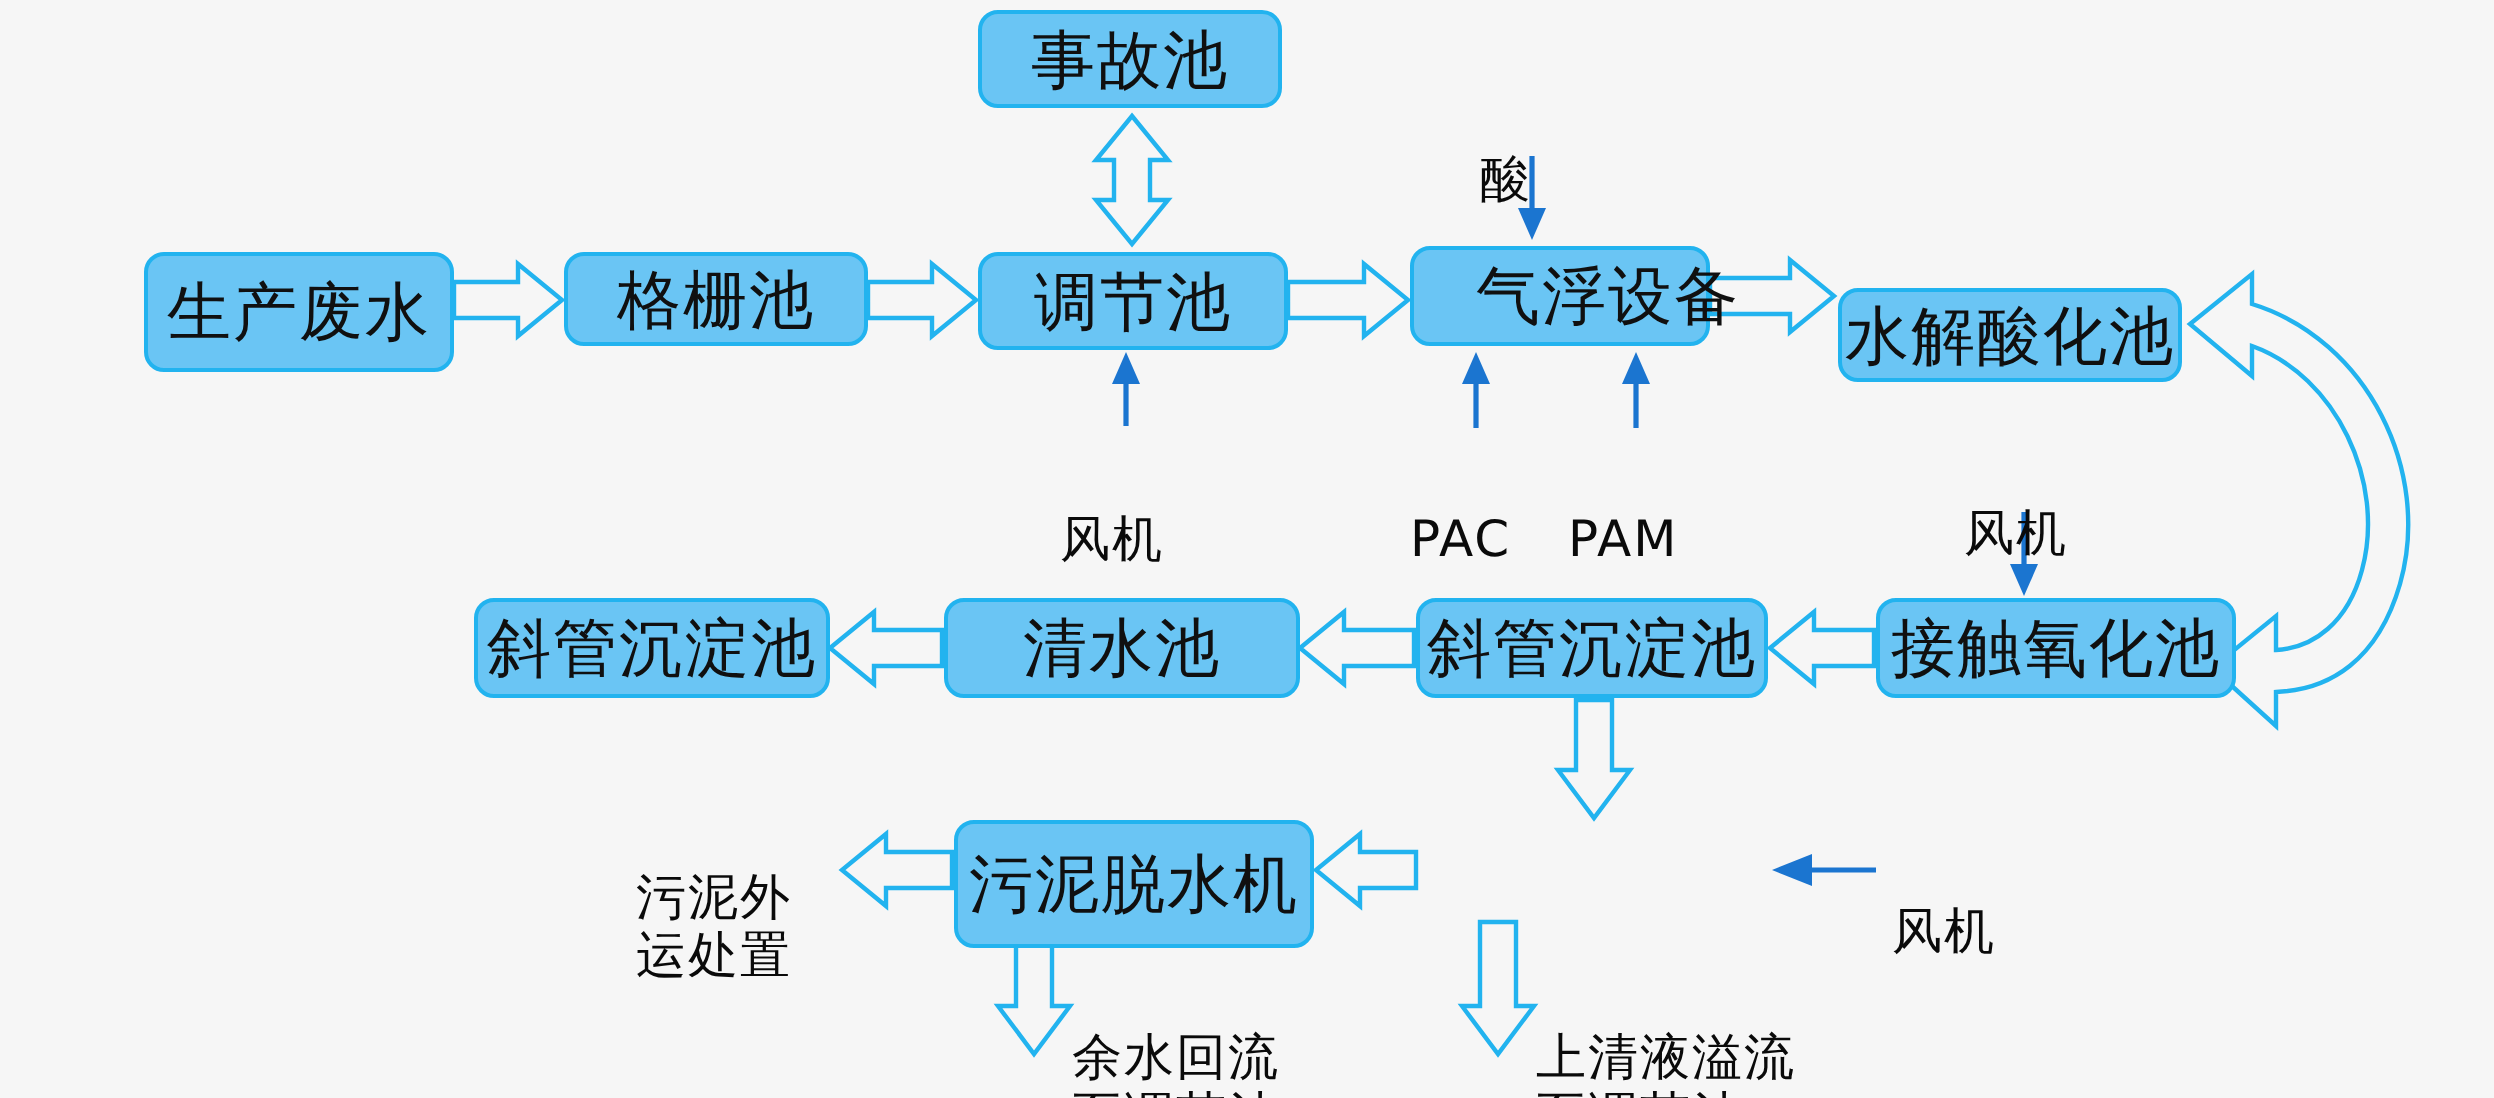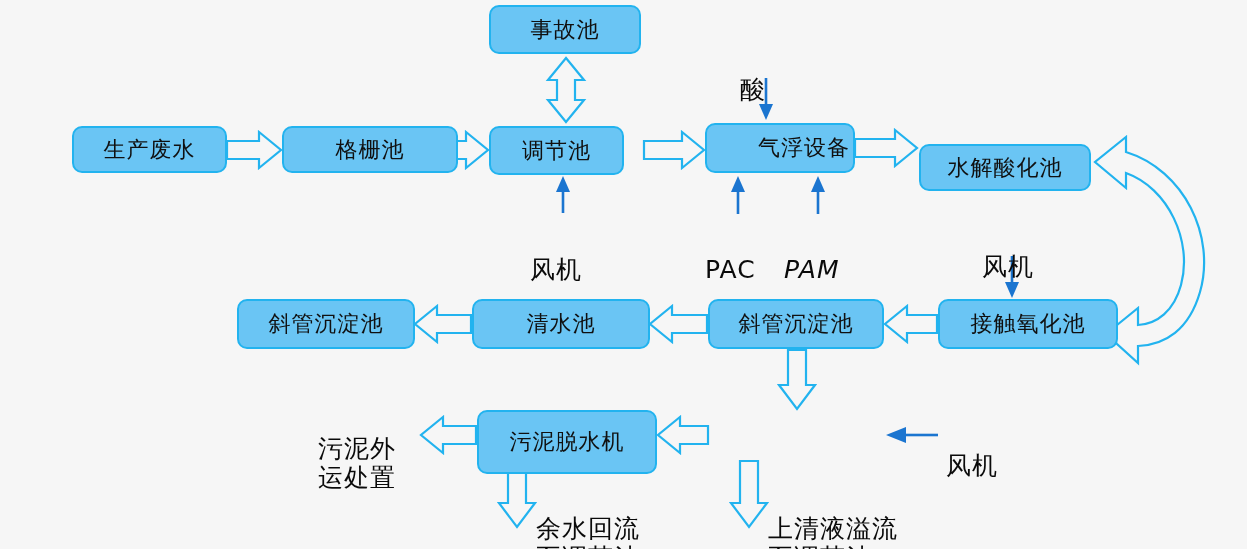--- a/index.html
+++ b/index.html
@@ -32,21 +32,21 @@
     position: absolute;
     box-sizing: border-box;
     background: #6ac5f4;
     border: 2px solid #22b3ef;
     border-radius: 10px;
     display: flex;
     align-items: center;
     justify-content: center;
     color: #101010;
     font-family: "DejaVu Sans", "Liberation Sans", sans-serif;
-    font-size: 22px;
+    font-size: 32px;
     letter-spacing: 1px;
     white-space: nowrap;
     line-height: 1;
   }
   .freetext {
     position: absolute;
     color: #0a0a0a;
     font-family: "DejaVu Sans", "Liberation Sans", sans-serif;
     font-size: 25px;
     letter-spacing: 1px;
@@ -128,33 +128,33 @@
         <polygon points="1012,298 1005,282 1019,282" stroke="none"></polygon>
       </g>
 
       <g>
         <line x1="938" y1="435" x2="906" y2="435"></line>
         <polygon points="886,435 906,427 906,443" stroke="none"></polygon>
       </g>
     </g>
   </svg>
 
-  <div class="node" style="left:72px;  top:126px; width:155px; height:47px;">
+  <div class="node" style="left:72px;  top:126px; width:155px; height:60px;">
     <span>生产废水</span>
   </div>
 
-  <div class="node" style="left:282px; top:126px; width:176px; height:47px;">
+  <div class="node" style="left:282px; top:126px; width:152px; height:47px;">
     <span>格栅池</span>
   </div>
 
   <div class="node" style="left:489px; top:5px;   width:152px; height:49px;">
     <span>事故池</span>
   </div>
 
-  <div class="node" style="left:489px; top:126px; width:135px; height:49px;">
+  <div class="node" style="left:489px; top:126px; width:155px; height:49px;">
     <span>调节池</span>
   </div>
 
   <div class="node" style="left:705px; top:123px; width:150px; height:50px;padding-left:48px;">
     <span>气浮设备</span>
   </div>
 
   <div class="node" style="left:919px; top:124px; width:172px; height:47px;margin-top:20px;">
     <span>水解酸化池</span>
   </div>
@@ -185,21 +185,21 @@
   </div>
 
   <div class="freetext" style="left:740px; top:45px;">
     <span>酸</span>
   </div>
 
   <div class="freetext" style="left:705px; top:225px;">
     <span>PAC</span>
   </div>
 
-  <div class="freetext" style="left:784px; top:225px;font-style:italic;">
+  <div class="freetext" style="left:784px; top:225px;">
     <span>PAM</span>
   </div>
 
   <div class="freetext" style="left:982px; top:222px;">
     <span>风机</span>
   </div>
 
   <div class="freetext" style="left:946px; top:421px;">
     <span>风机</span>
   </div>

